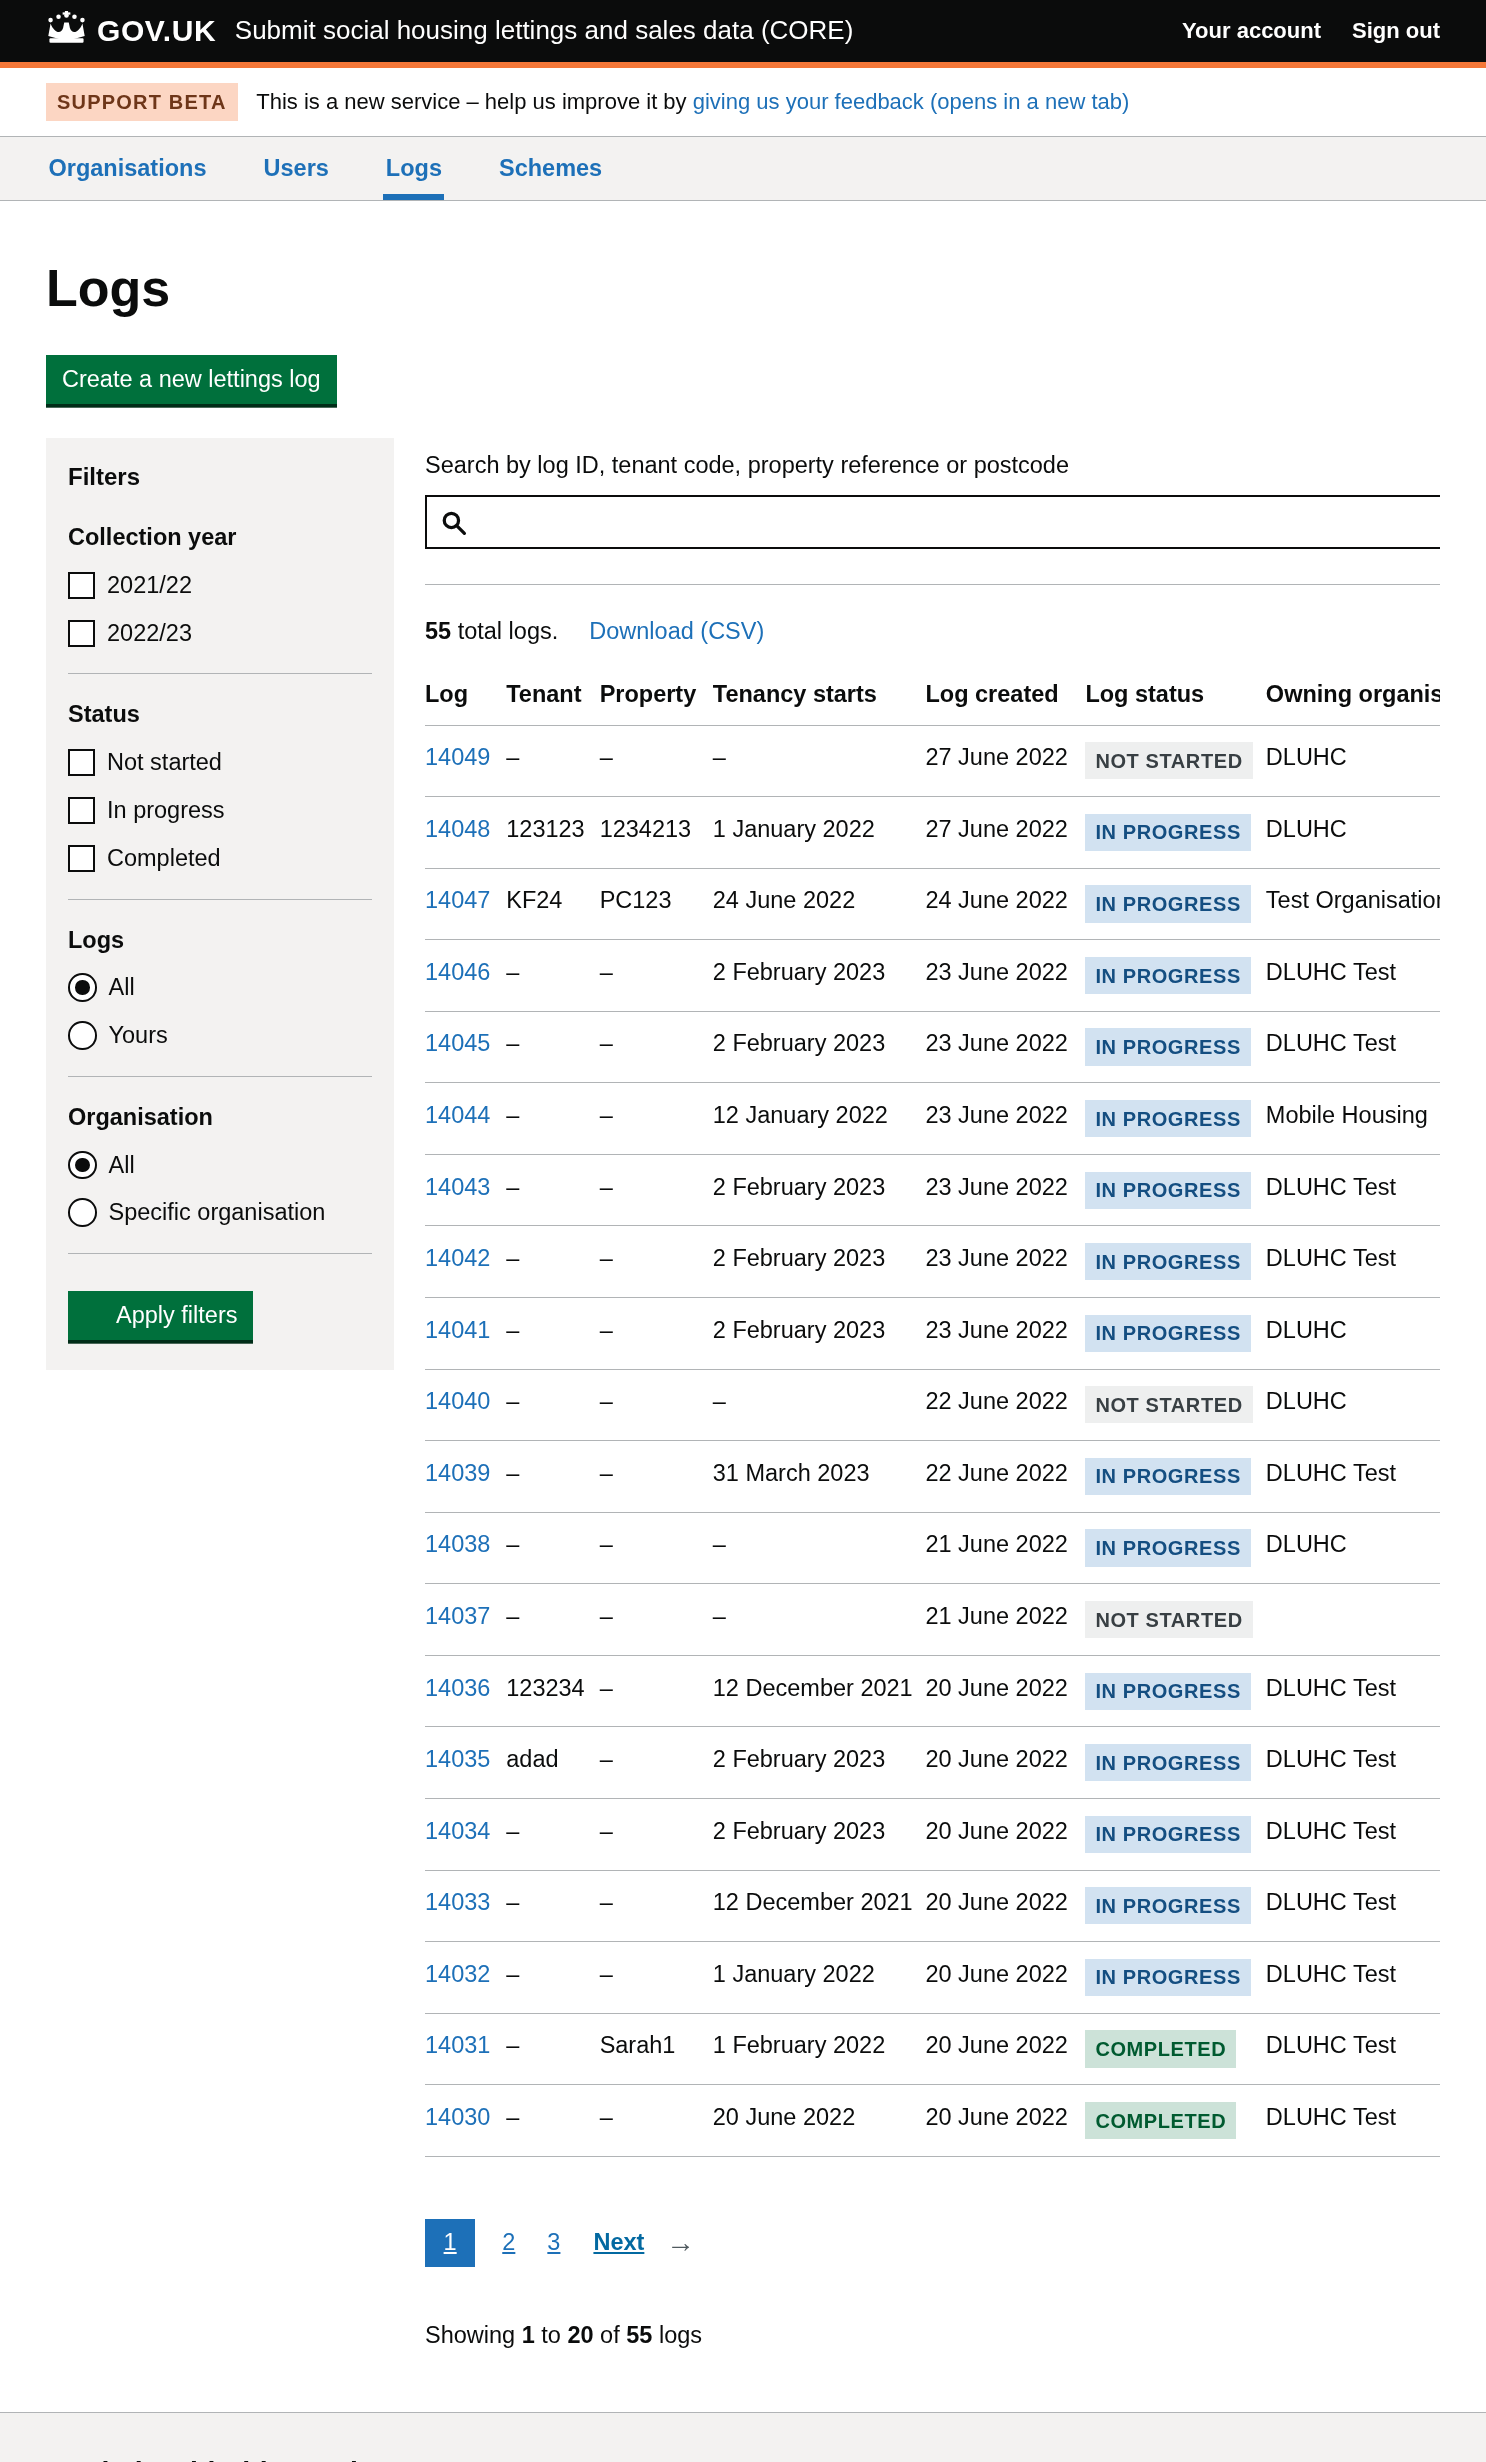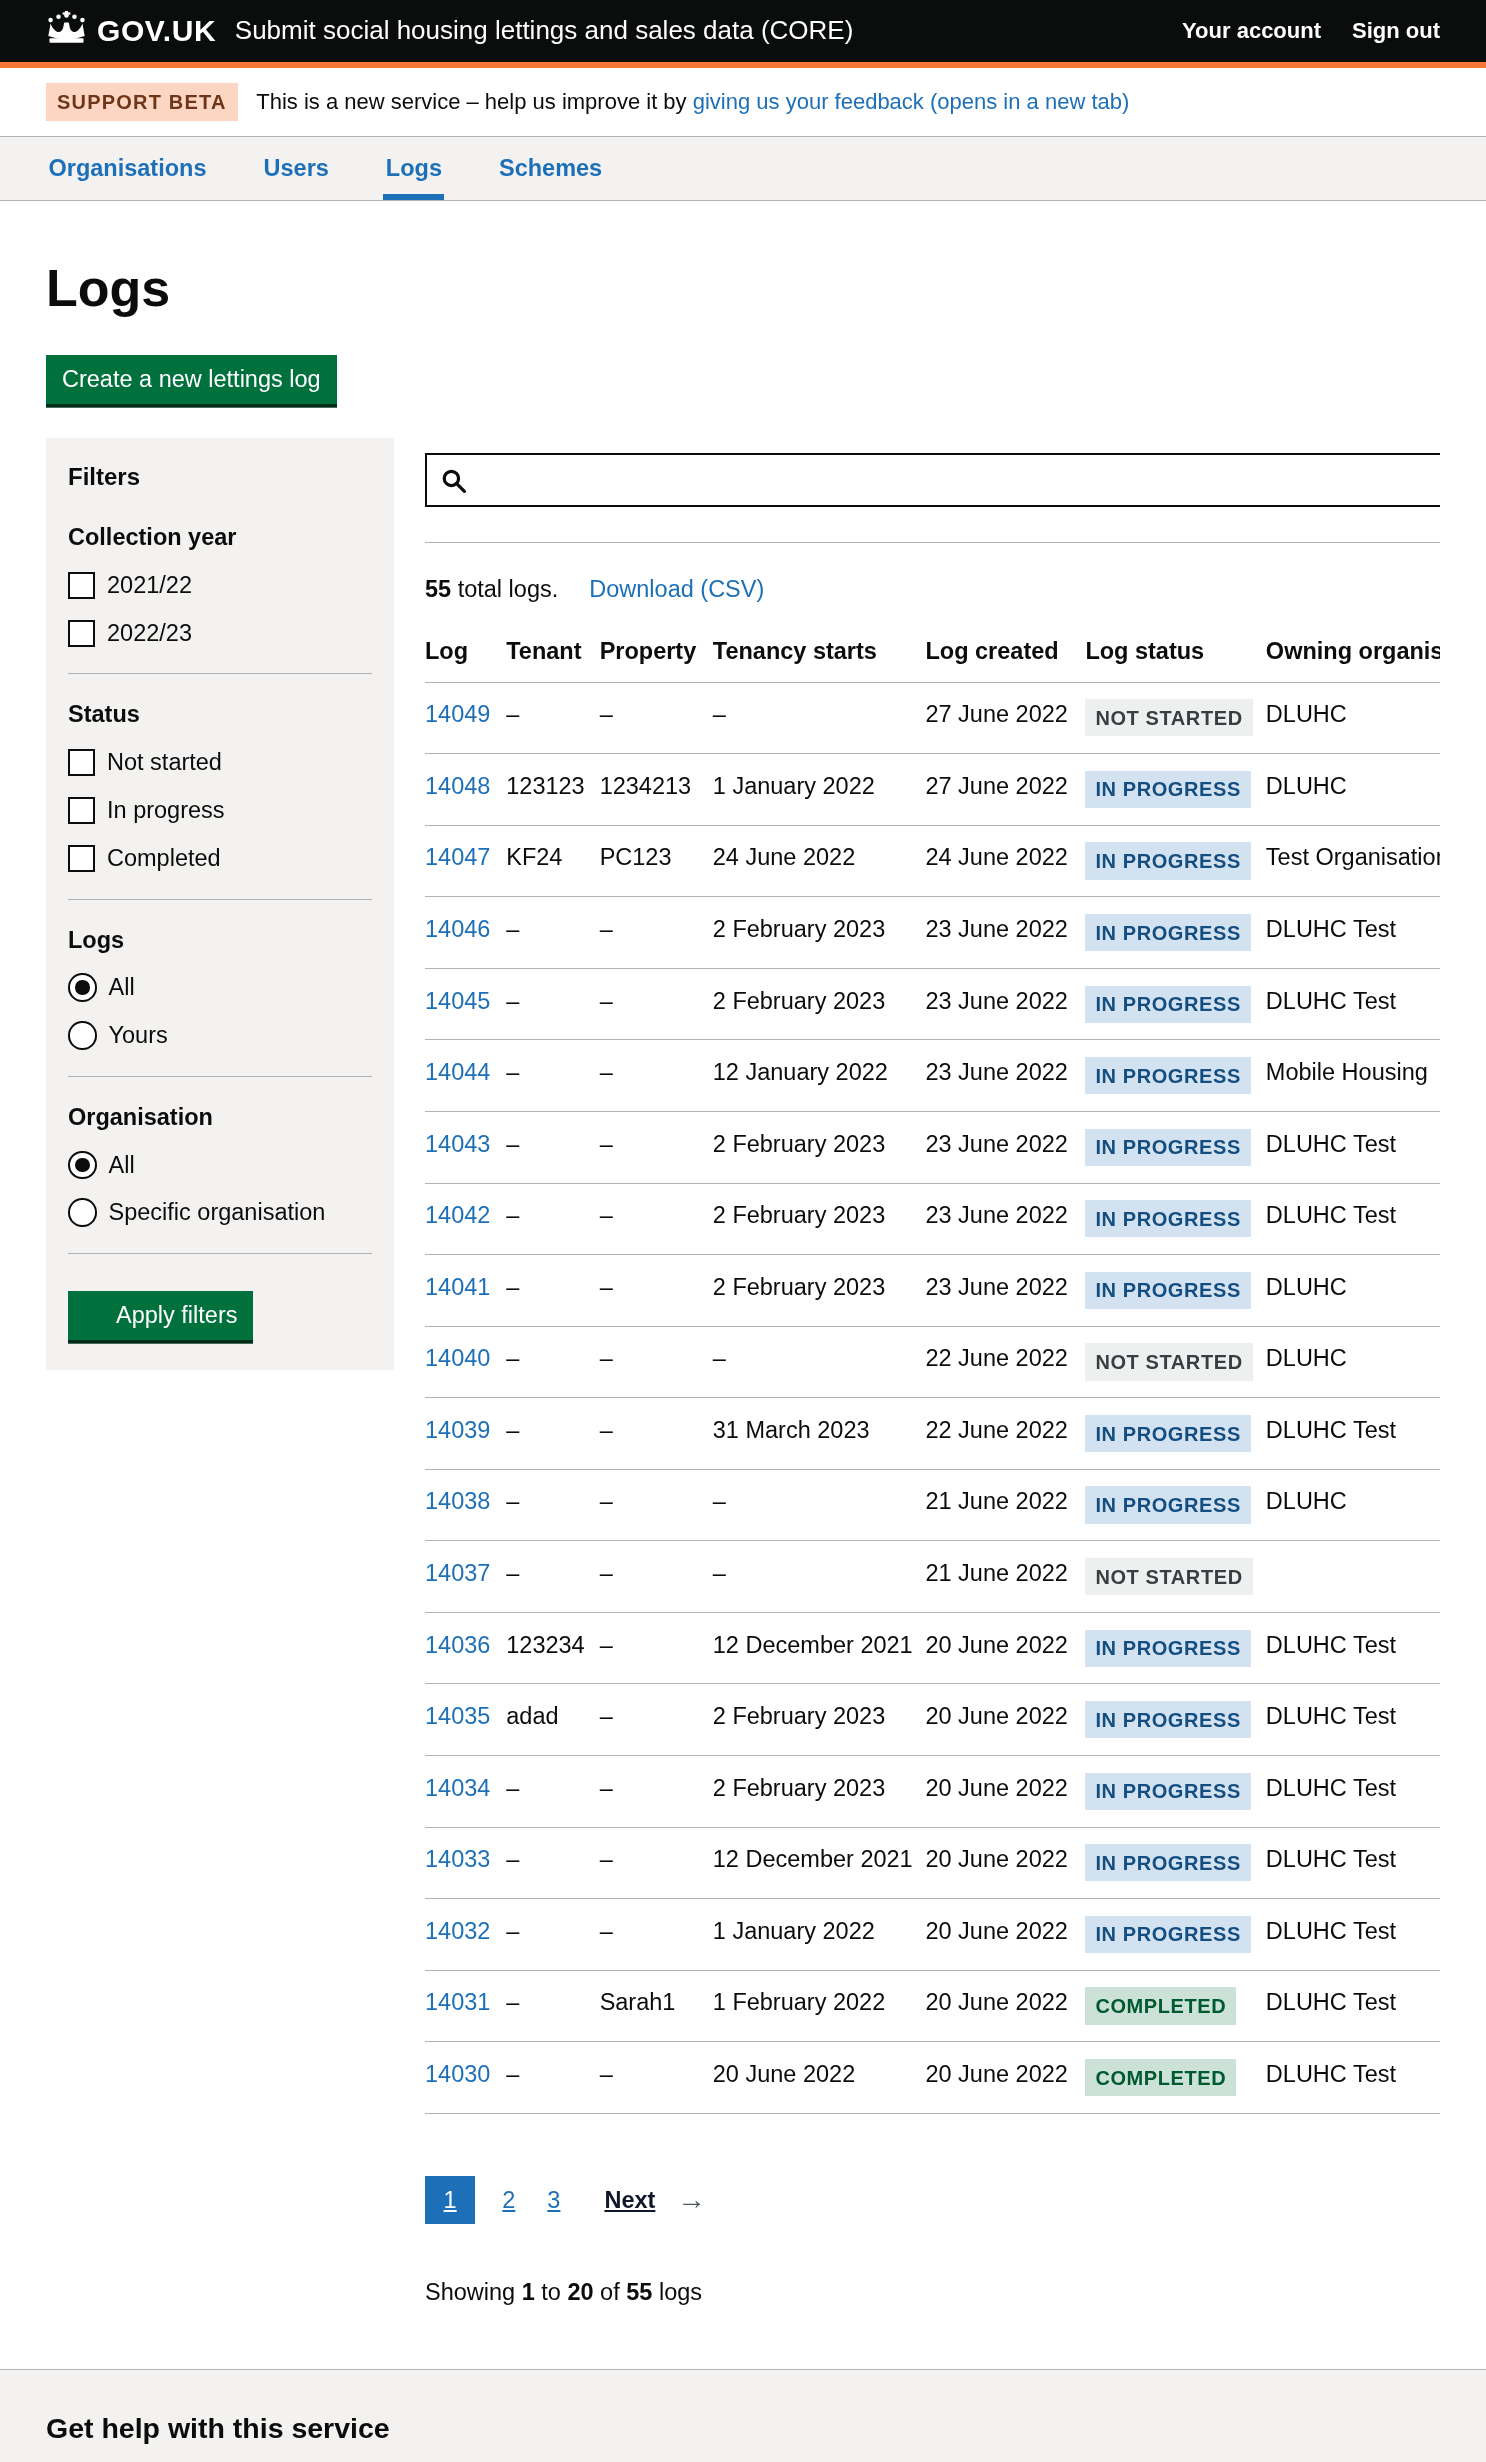--- a/index.html
+++ b/index.html
@@ -166,21 +166,21 @@
     font-weight:bold; font-size:20px; letter-spacing:0.6px;
     padding: 5.6px 10px; white-space:nowrap;
   }
   .tag-grey  { background:#eeefef; color:#383f43; }
   .tag-blue  { background:#d2e2f1; color:#144e81; }
   .tag-green { background:#cce2d8; color:#005a30; }
 
   .pagination { display:flex; align-items:center; gap:22px; margin-top:62px; font-size:23.5px; }
   .page-current { background:#1d70b8; color:#fff; padding:8.7px 18.6px; text-decoration:underline; }
   .page-link { color:#1d70b8; text-decoration:underline; padding:8.7px 5px; }
-  .next-link { color:#0f172a; font-weight:bold; text-decoration:underline; margin-left:17px; }
+  .next-link { color:#0369a1; font-weight:bold; text-decoration:underline; margin-left:6px; }
   .next-arrow { color:#505a5f; font-size:28.5px; }
 
   .showing-row { margin-top:53px; font-size:23.5px; }
   .showing-row b { font-weight:bold; }
 
   
   .govuk-footer {
     margin-top: 62px;
     background:#f3f2f1;
     border-top:1.2px solid #b1b4b6;
@@ -302,20 +302,21 @@
               <span class="radio"></span>
               <span>Specific organisation</span>
             </label>
           </div>
           <hr class="fdivider">
         </div>
       <button class="gbtn apply-btn">Apply filters</button>
     </aside>
 
     <main class="main-col">
+      <div class="search-label">Search by log ID, tenant code, property reference or postcode</div>
       <div class="search-row">
         <div class="search-box">
           <span class="search-icon">
             <svg width="26" height="26" viewBox="0 0 40 40" xmlns="http://www.w3.org/2000/svg">
               <circle cx="16" cy="16" r="11" fill="none" stroke="#0b0c0c" stroke-width="5"></circle>
               <line x1="24.5" y1="24.5" x2="36" y2="36" stroke="#0b0c0c" stroke-width="5" stroke-linecap="round"></line>
             </svg>
           </span>
           <input class="search-input" placeholder="" style="">
         </div>

